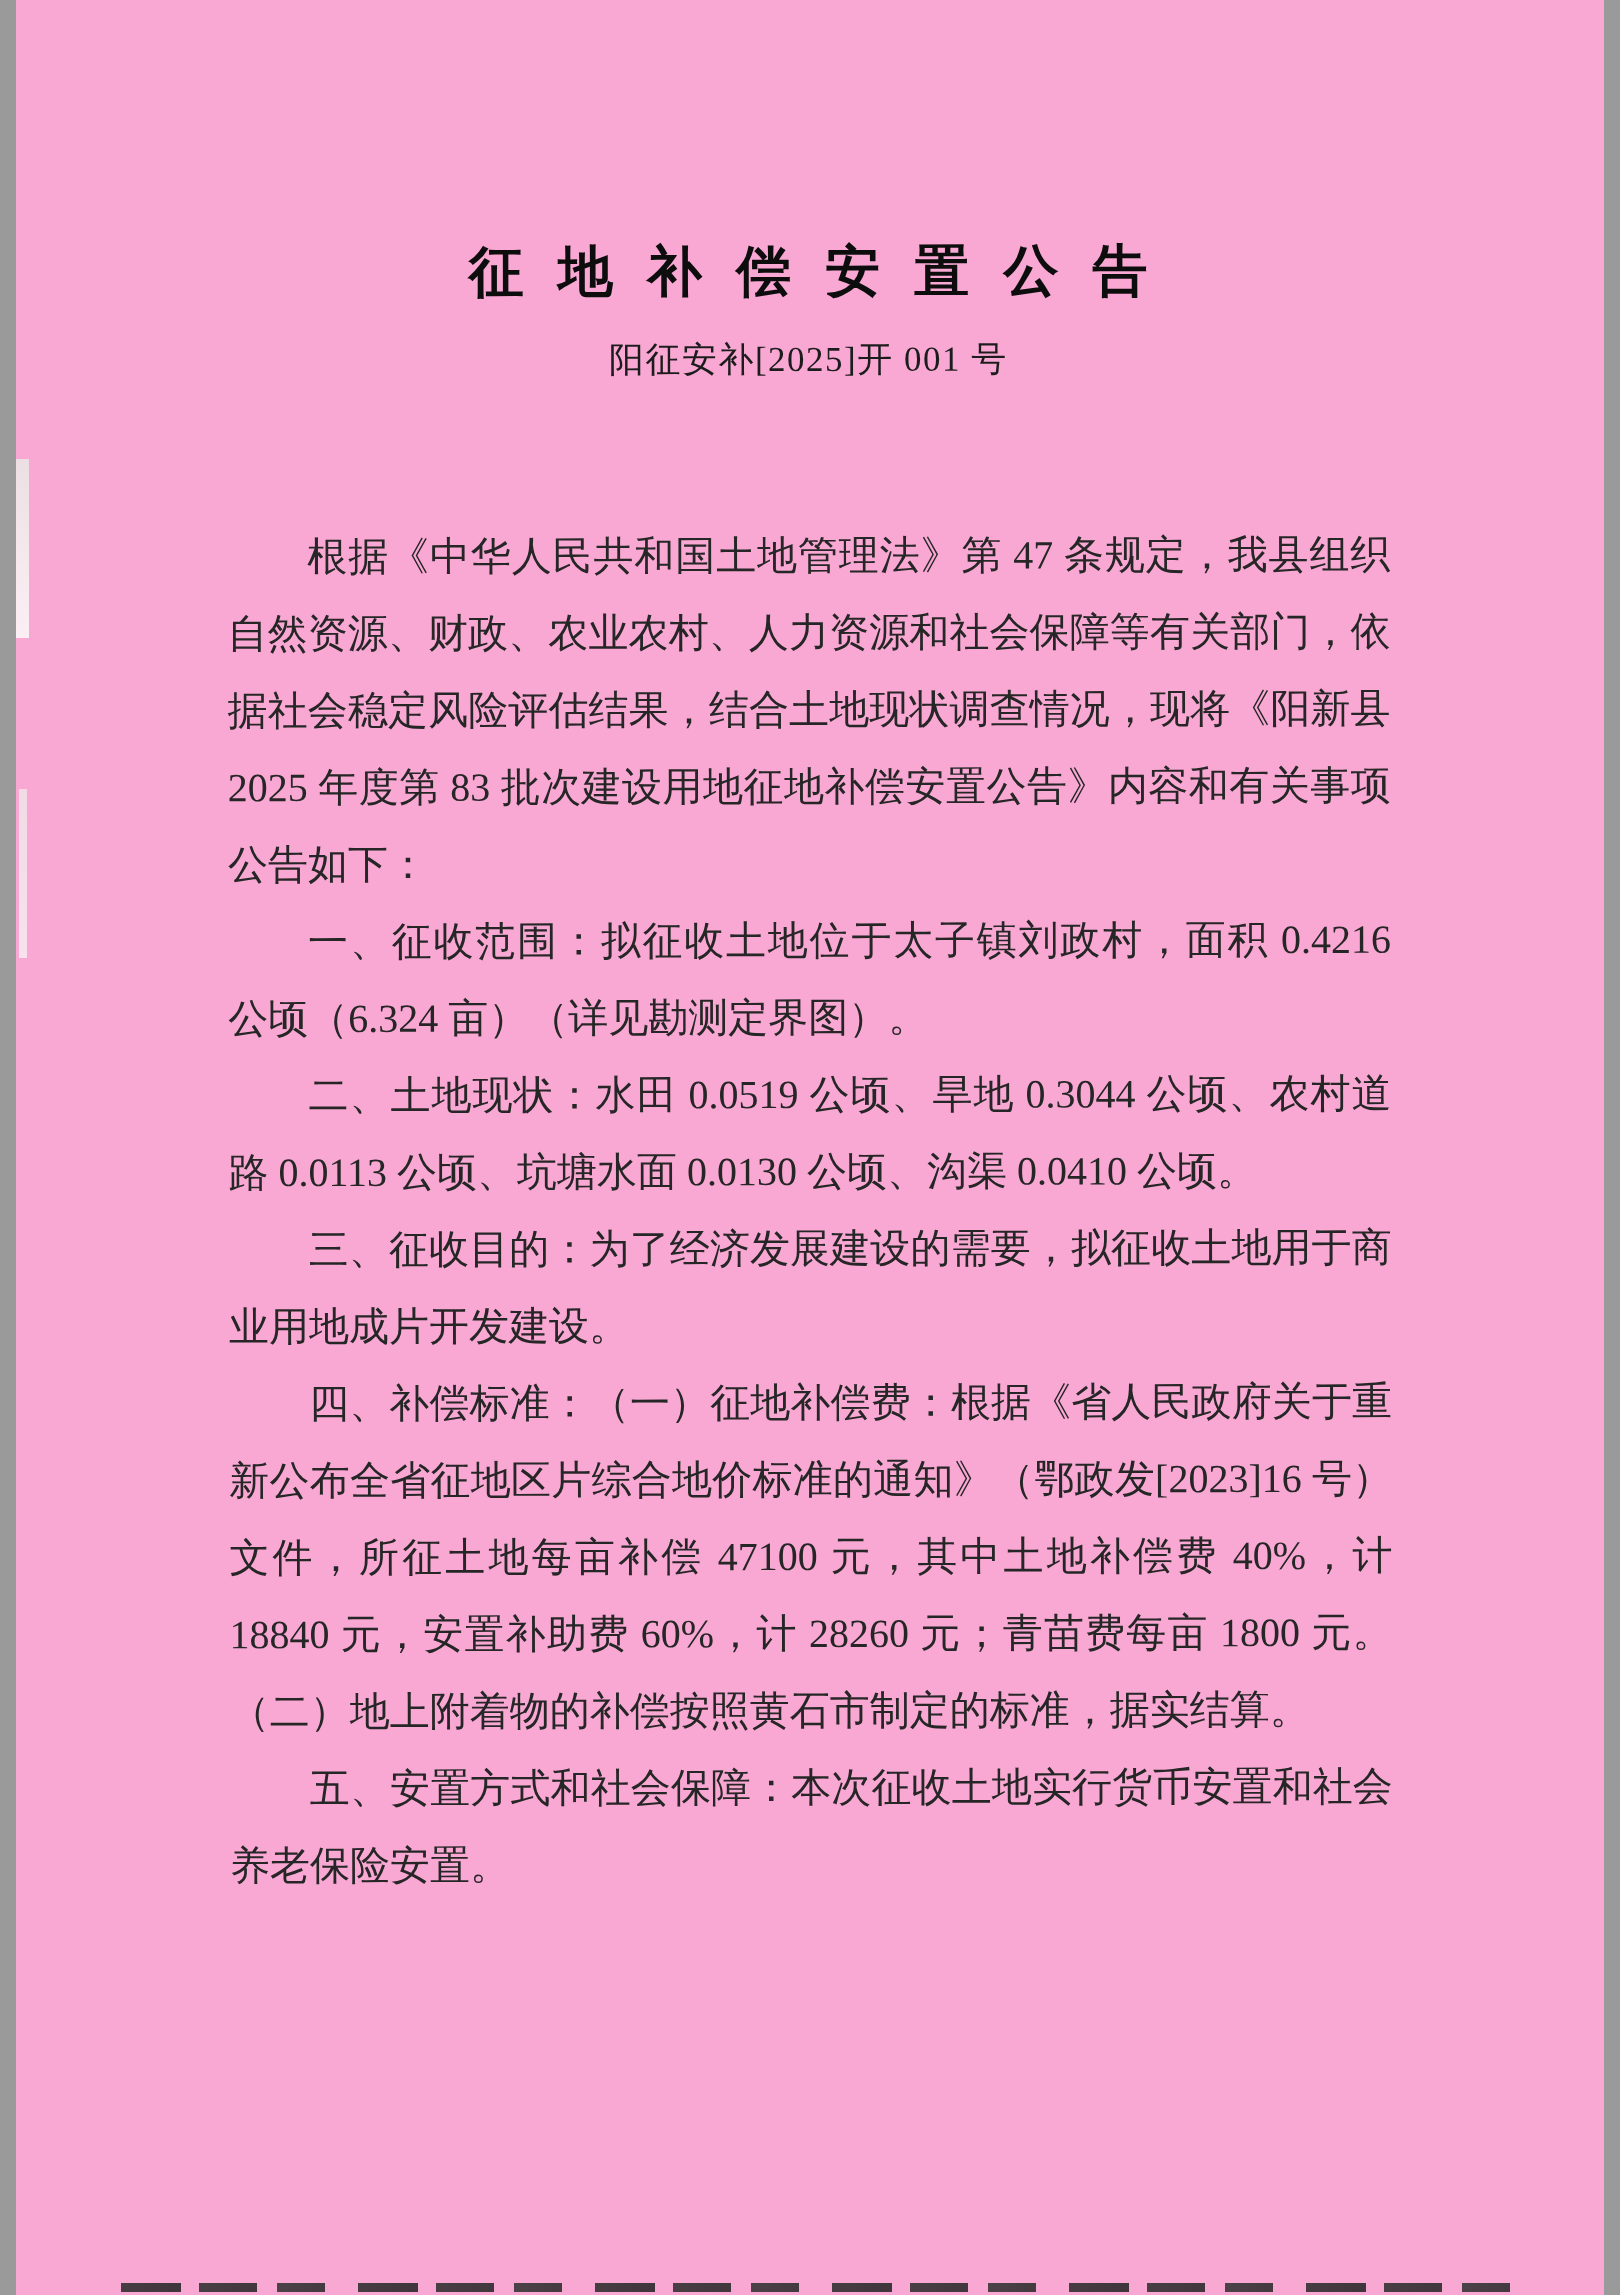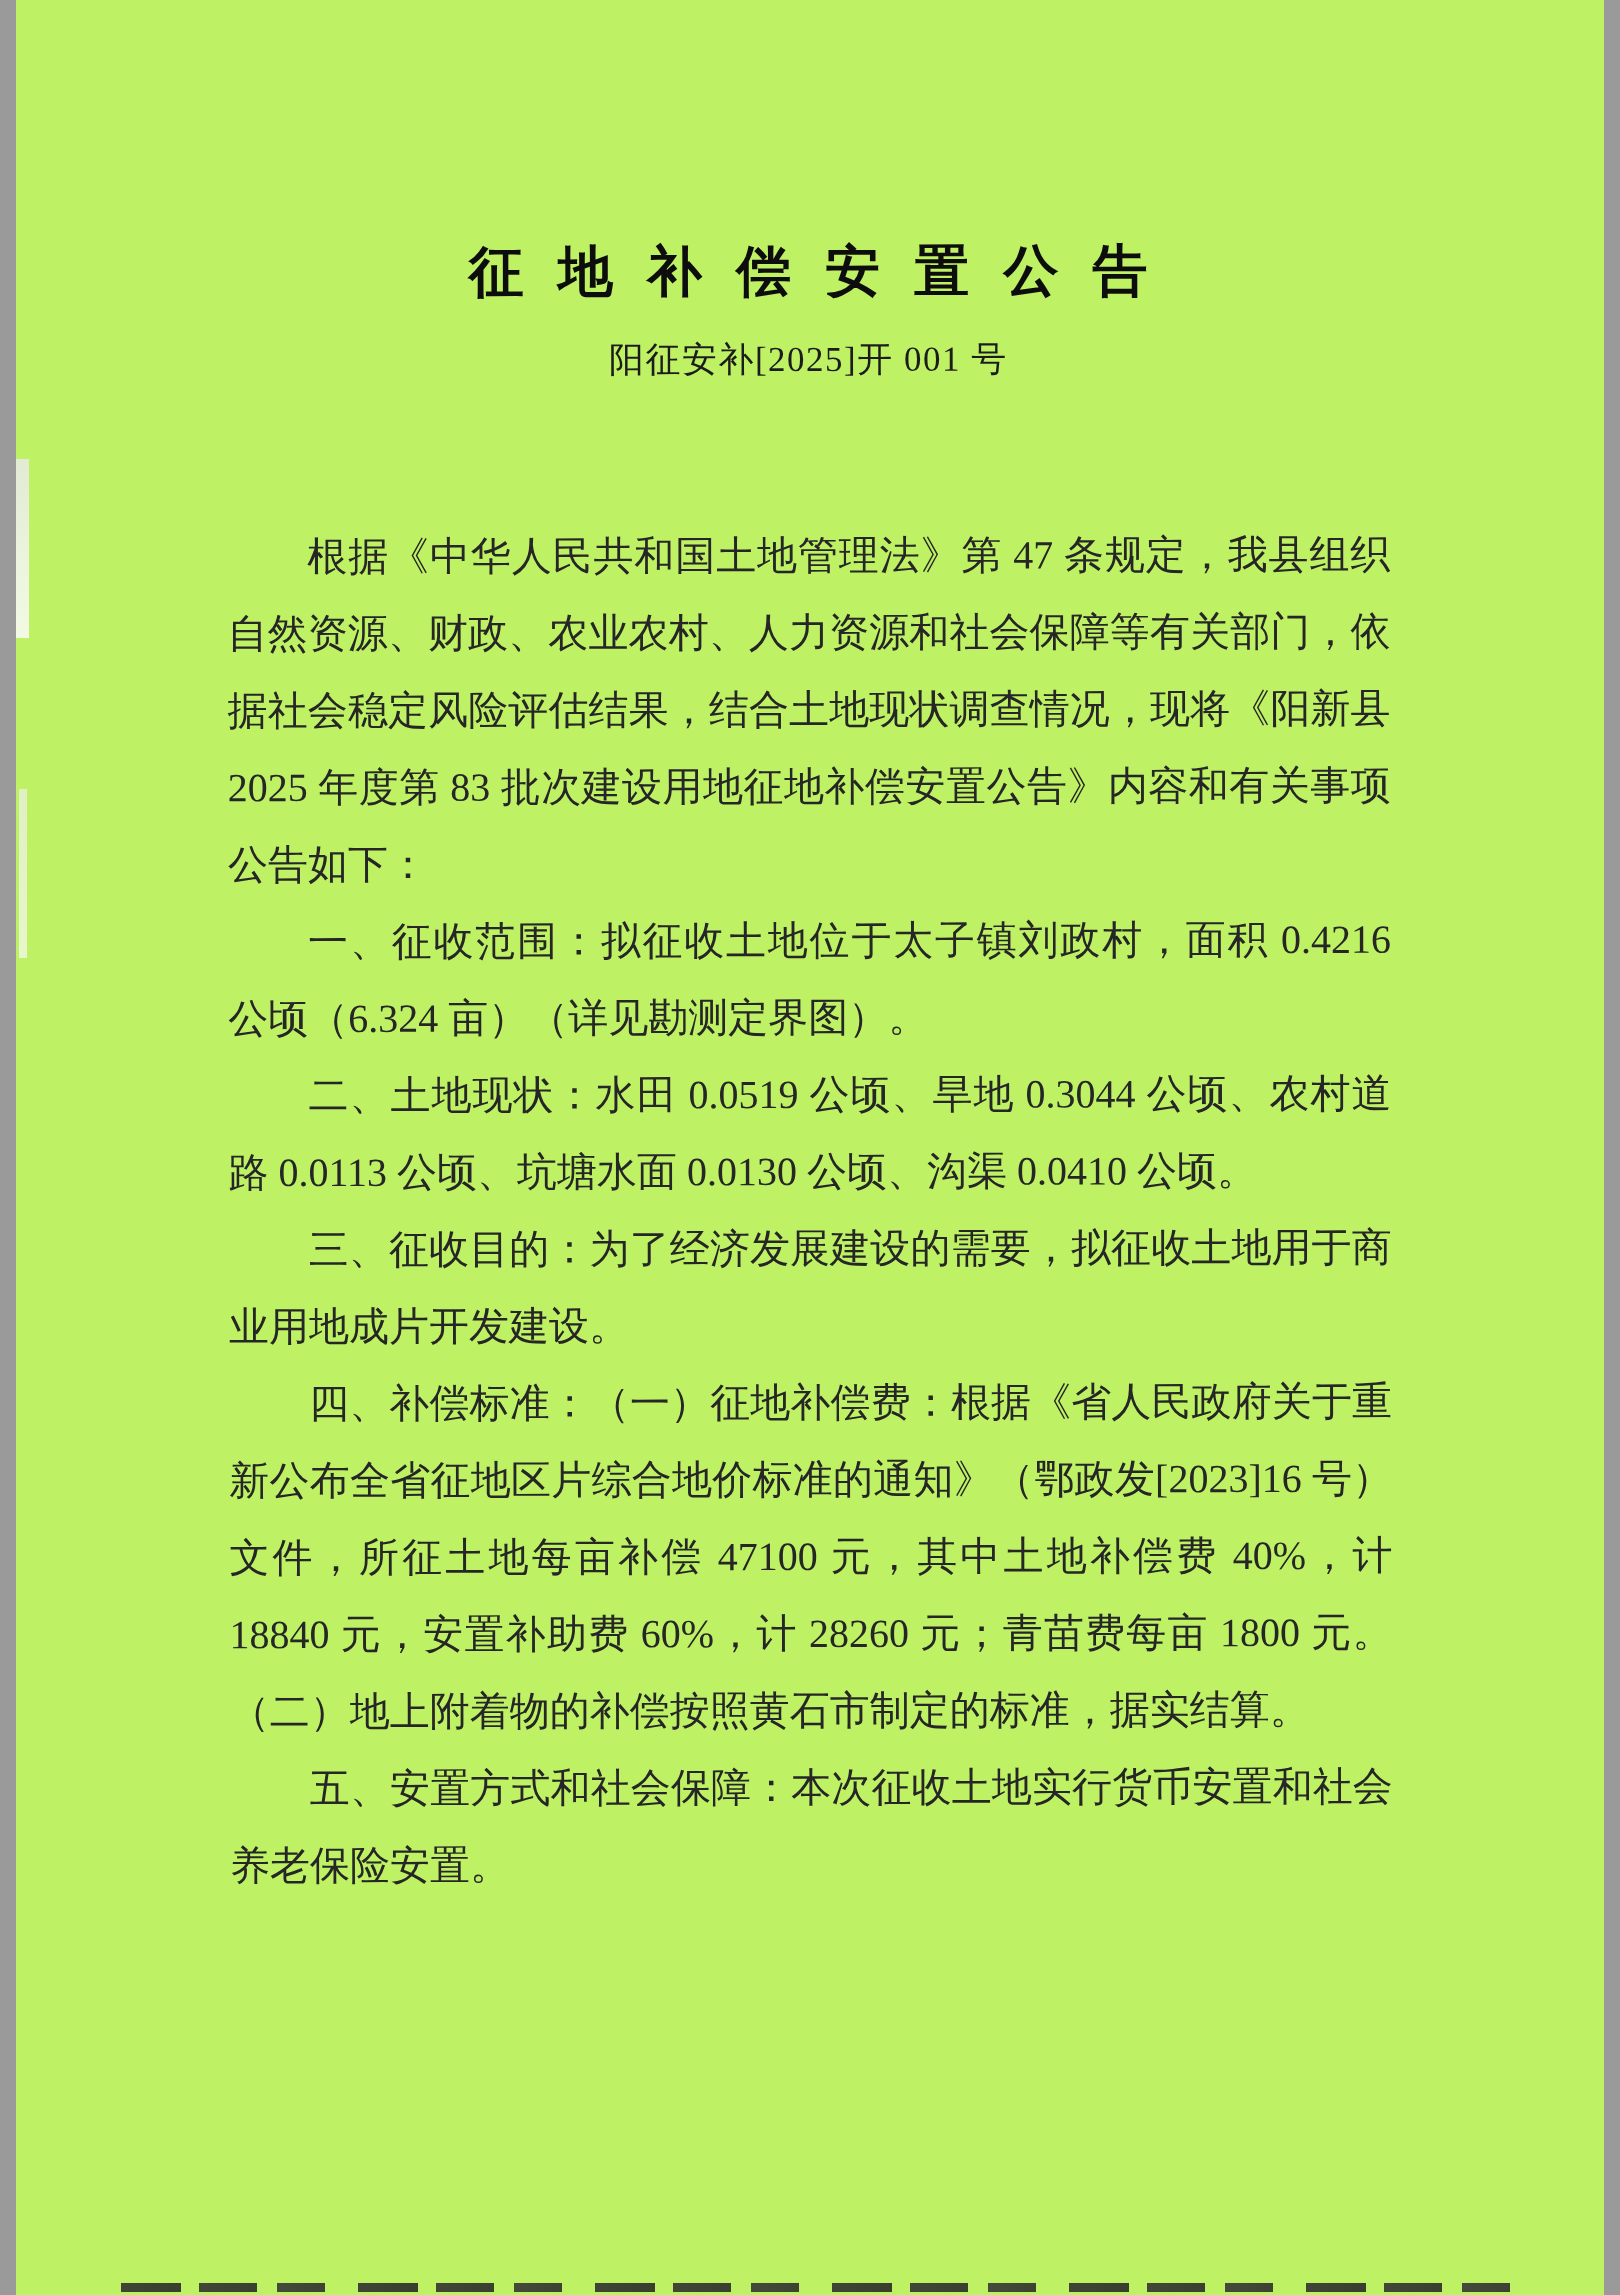--- a/index.html
+++ b/index.html
@@ -5,21 +5,21 @@
   html, body {
     margin: 0;
     padding: 0;
     background: #9a9a9a;
   }
   .page {
     position: relative;
     width: 1588px;
     height: 2295px;
     margin: 0 auto;
-    background: #bef264;
+    background: #f9a8d4;
     overflow: hidden;
     color: #222;
   }
   .doc-inner {
     position: absolute;
     inset: 0;
     transform: rotate(-0.12deg);
   }
   .doc-title {
     margin: 241px 0 0 0;

